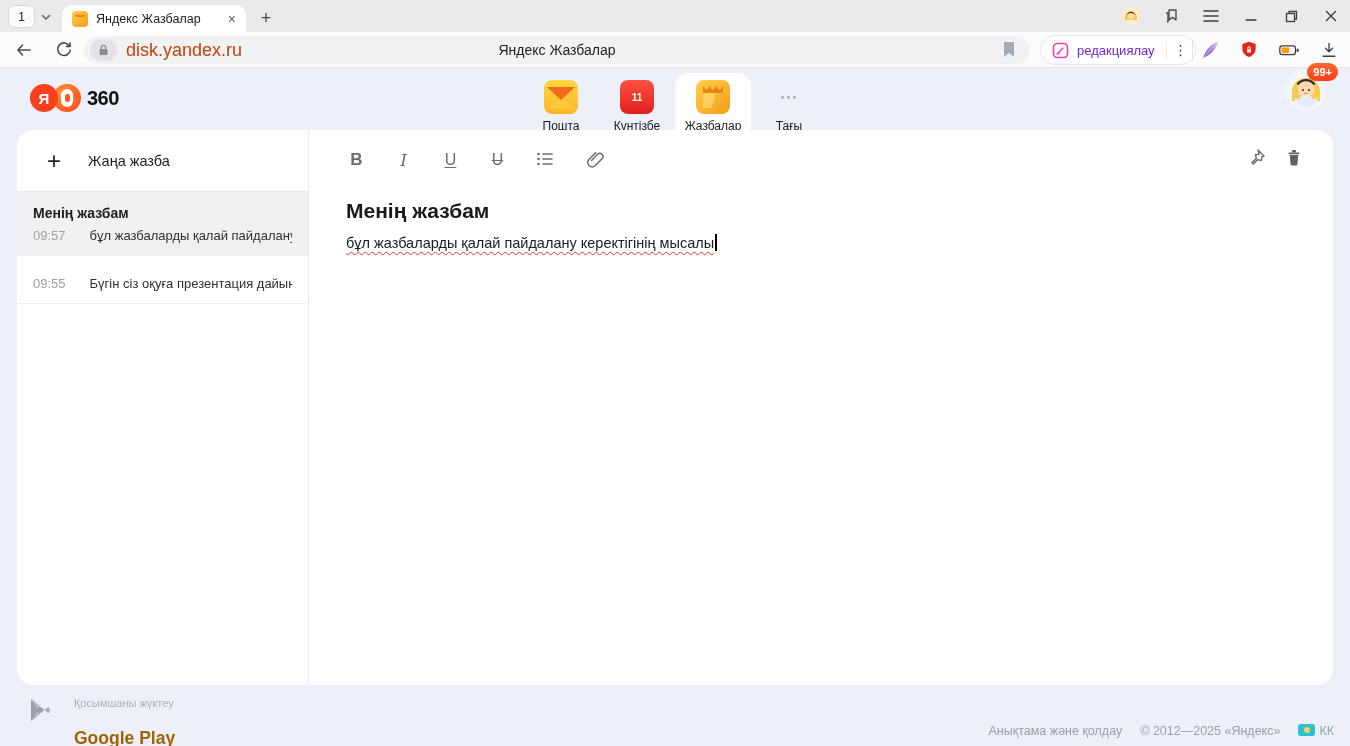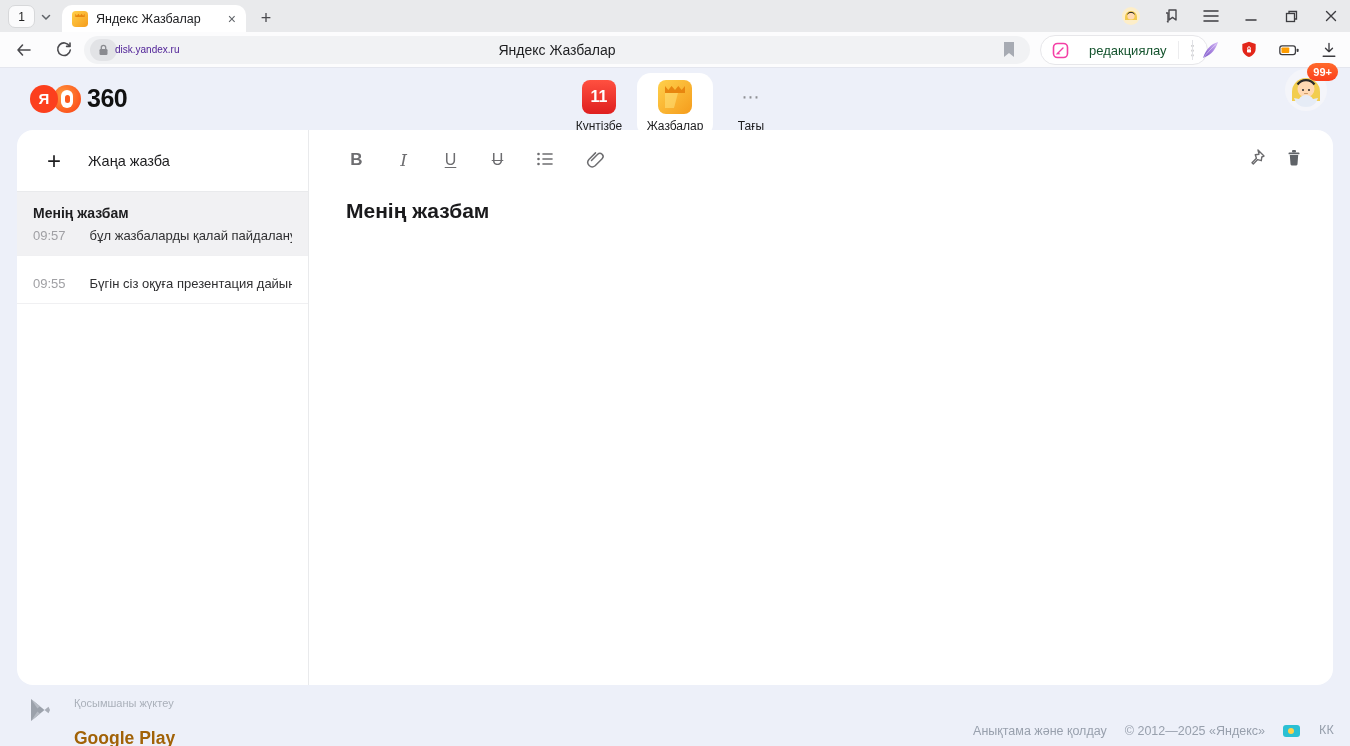--- a/index.html
+++ b/index.html
@@ -16,43 +16,43 @@
   .tab-close { font-size:14px; color:#5f6368; line-height:1; }
   .newtab { position:absolute; left:252px; top:5px; width:28px; height:27px; display:flex; align-items:center; justify-content:center; font-size:18px; font-weight:300; color:#4a4a4e; }
   .tr-icons { position:absolute; right:10px; top:0; height:32px; display:flex; align-items:center; gap:22px; }
   .tr-icons .ic { width:18px; height:18px; display:flex; align-items:center; justify-content:center; }
 
   
   .addrbar { position:absolute; left:0; top:32px; width:1350px; height:36px; background:#fcfcfd; border-bottom:1px solid #e4e6ee; }
   .nav-ic { position:absolute; top:6px; width:24px; height:24px; display:flex; align-items:center; justify-content:center; }
   .field { position:absolute; left:84px; top:4px; width:946px; height:28px; background:#f1f2f4; border-radius:14px; }
   .lockpill { position:absolute; left:6px; top:3px; width:27px; height:22px; background:#e2e3e6; border-radius:11px; display:flex; align-items:center; justify-content:center; }
-  .url { position:absolute; left:31px; top:0; line-height:28px; font-size:10px; color:#4c1d95; }
+  .url { position:absolute; left:42px; top:0; line-height:28px; font-size:18px; color:#c2410c; }
   .ptitle { position:absolute; left:0; right:0; top:0; text-align:center; line-height:28px; font-size:14px; color:#1d1e20; }
   .bmk { position:absolute; right:10px; top:5px; width:18px; height:18px; }
   .editpill { position:absolute; left:1040px; top:3px; height:30px; background:#fff; border:1px solid #e7e7ea; border-radius:15px; display:flex; align-items:center; }
-  .editpill .ep-main { display:flex; align-items:center; gap:20px; padding:0 11px; font-size:13px; color:#14532d; }
+  .editpill .ep-main { display:flex; align-items:center; gap:8px; padding:0 11px; font-size:13px; color:#6d28d9; }
   .editpill .ep-div { width:1px; height:18px; background:#ececee; }
   .editpill .ep-dots { width:28px; text-align:center; font-size:14px; color:#3c3c40; }
   .addr-div { position:absolute; left:1192px; top:8px; width:1px; height:20px; background:#e1e2e6; }
 
   
   .hdr { position:absolute; left:0; top:68px; width:1350px; height:62px; background:#edf0f9; }
   .logo { position:absolute; left:30px; top:16px; display:flex; align-items:center; }
   .logo-ya { width:28px; height:28px; border-radius:50%; background:#fc3f1d; color:#fff; font-weight:700; font-size:15px; display:flex; align-items:center; justify-content:center; z-index:2; }
   .logo-o { width:28px; height:28px; border-radius:50%; background:radial-gradient(circle at 35% 35%, #ff9a3e, #fc531d 75%); margin-left:-5px; position:relative; }
   .logo-o::before { content:""; position:absolute; left:8px; top:5px; width:12px; height:18px; background:#fff; border-radius:7px; }
   .logo-o::after { content:""; position:absolute; left:11.5px; top:10px; width:5px; height:8px; background:#fc5a1e; border-radius:3px; }
-  .logo-360 { margin-left:6px; font-size:25px; font-weight:800; color:#111; letter-spacing:-0.5px; }
+  .logo-360 { margin-left:6px; font-size:20px; font-weight:800; color:#111; letter-spacing:-0.5px; }
   .apps { position:absolute; left:50%; top:5px; transform:translateX(-50%); display:flex; }
   .app { width:76px; padding:7px 0 5px; border-radius:14px; display:flex; flex-direction:column; align-items:center; cursor:pointer; }
   .app.active { background:#fff; }
   .app-icon { width:34px; height:34px; margin-bottom:5px; position:relative; }
   .app-label { font-size:12px; color:#1c1c1e; }
-  .cal-face { width:34px; height:34px; border-radius:8px; background:linear-gradient(180deg,#ff5040,#df1f1f); color:#fff; font-weight:800; font-size:16px; display:flex; align-items:center; justify-content:center; }
+  .cal-face { width:34px; height:34px; border-radius:8px; background:linear-gradient(180deg,#ff5040,#df1f1f); color:#fff; font-weight:800; font-size:10px; display:flex; align-items:center; justify-content:center; }
   .more-face { width:34px; height:34px; display:flex; align-items:center; justify-content:center; font-size:18px; color:#8f9094; letter-spacing:1px; }
   .avatar-wrap { position:absolute; right:22px; top:0; width:44px; height:44px; }
   .badge99 { position:absolute; right:-10px; top:-5px; background:linear-gradient(180deg,#ff6a2b,#fc3f1d); color:#fff; font-size:11px; font-weight:700; height:18px; line-height:18px; padding:0 6px; border-radius:9px; }
 
   
   .work { position:absolute; left:0; top:130px; width:1350px; height:555px; background:#edf0f9; }
   .card { position:absolute; left:17px; right:17px; top:0; bottom:0; background:#fff; border-radius:16px; display:flex; overflow:hidden; }
   .side { width:292px; border-right:1px solid #e9eaec; display:flex; flex-direction:column; }
   .newnote { height:62px; flex:0 0 62px; border-bottom:1px solid #e9eaec; display:flex; align-items:center; padding-left:30px; gap:27px; font-size:14.5px; color:#1d1d1f; cursor:pointer; }
   .nn-plus { font-size:24px; font-weight:300; color:#1d1d1f; line-height:20px; }
@@ -232,20 +232,36 @@
   </div>
 
   <div class="hdr">
     <div class="logo">
       <div class="logo-ya">Я</div>
       <div class="logo-o"></div>
       <div class="logo-360">360</div>
     </div>
 
     <div class="apps">
+      <div class="app">
+        <div class="app-icon">
+          <svg width="34" height="34" viewBox="0 0 34 34">
+            <defs>
+                <linearGradient id="gMail" x1="0" y1="0" x2="0" y2="1">
+                  <stop offset="0" stop-color="#ffd643"></stop>
+                  <stop offset="1" stop-color="#ffb629"></stop>
+                </linearGradient>
+              </defs>
+            <rect width="34" height="34" rx="8" fill="url(#gMail)"></rect>
+            <path d="M3 7h28L17 20z" fill="#f4691c"></path>
+            <path d="M3 29l11-10 3 2.6L20 19l11 10z" fill="#ffc93c"></path>
+          </svg>
+        </div>
+        <div class="app-label">Пошта</div>
+      </div>
       <div class="app">
         <div class="app-icon">
           <div class="cal-face">
               <span>11</span>
             </div>
         </div>
         <div class="app-label">Күнтізбе</div>
       </div>
       <div class="app active">
         <div class="app-icon">
@@ -341,40 +357,41 @@
           <div class="ab">
             <svg width="22" height="22" viewBox="0 0 22 22">
               <rect x="9" y="3" width="4" height="2.4" rx="1" fill="#5f6368"></rect>
               <rect x="5.5" y="5.4" width="11" height="1.9" rx="0.9" fill="#5f6368"></rect>
               <path d="M6.8 8h8.4l-.7 9.2a1.6 1.6 0 0 1-1.6 1.4H9.1a1.6 1.6 0 0 1-1.6-1.4z" fill="#5f6368"></path>
             </svg>
           </div>
         </div>
 
         <div class="etitle">Менің жазбам</div>
+        <div class="ebody"><span class="misspell">бұл жазбаларды қалай пайдалану керектігінің мысалы</span><span class="caret"></span></div>
       </div>
 
     </div>
   </div>
 
   <div class="footer">
     <div class="gp">
       <svg width="24" height="26" viewBox="0 0 24 26">
         <path d="M3 2l13.5 11L3 24z" fill="#9ba1ab"></path>
         <path d="M3 2l9 7.3-2.6 2.2zM3 24l9-7.3-2.6-2.2z" fill="#b6bbc4"></path>
         <path d="M16.5 13l4-3.2 1.5 3.2-1.5 3.2z" fill="#a8adb7"></path>
       </svg>
       <div>
         <div class="gp-caption">Қосымшаны жүктеу</div>
         <div class="gp-label">Google Play</div>
       </div>
     </div>
     <div class="fright">
       <span>Анықтама және қолдау</span>
       <span>© 2012—2025 «Яндекс»</span>
-      <span style="display:flex; align-items:center; gap:19px;font-family:Liberation Mono, monospace;">
+      <span style="display:flex; align-items:flex-start; gap:4px;">
         <span class="flag"></span>
         <span>КК</span>
       </span>
     </div>
   </div>
 
 </div>
 
 </body></html>

